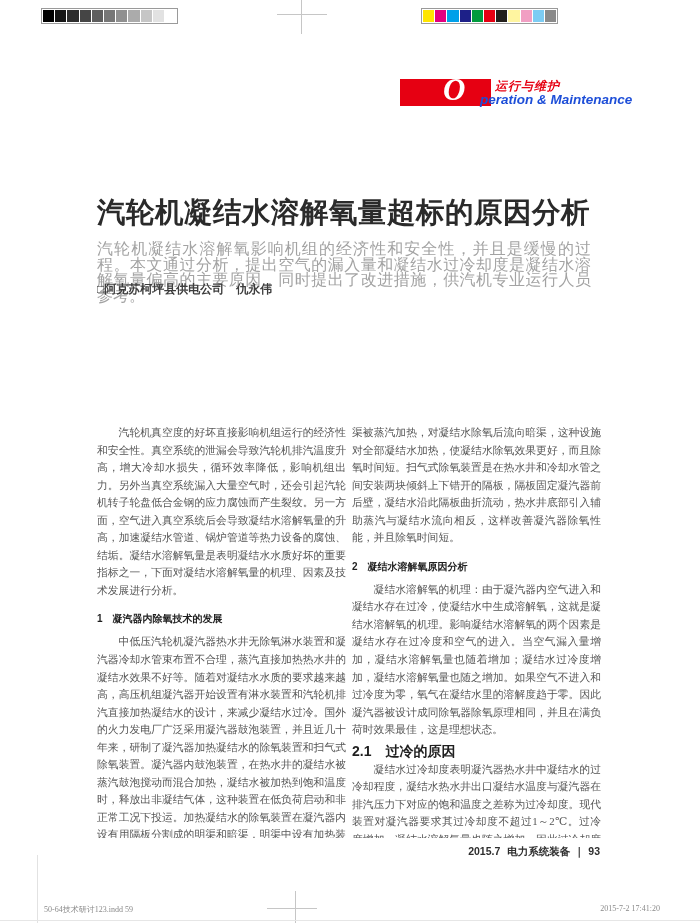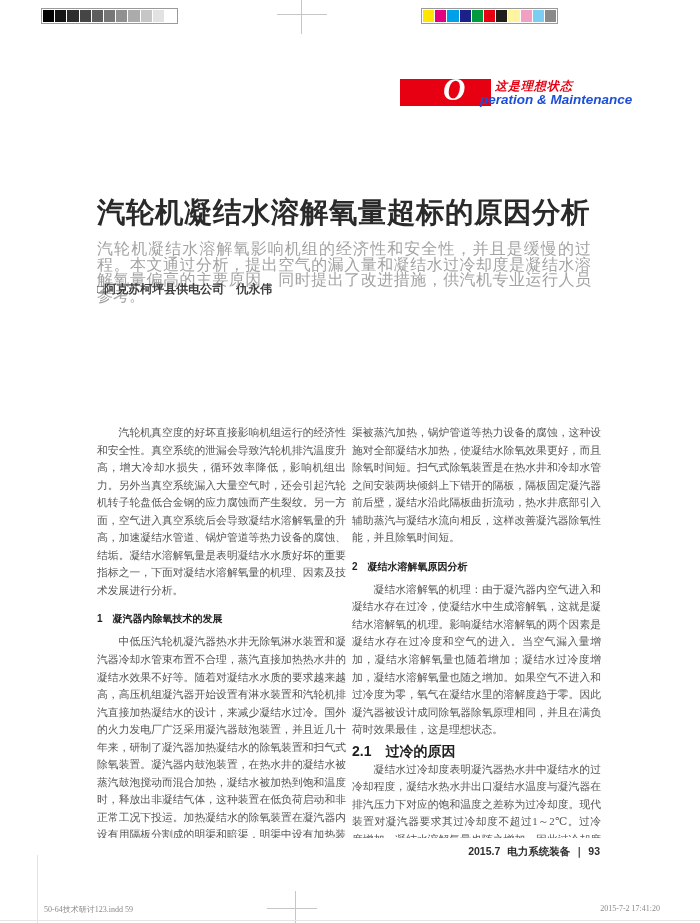--- a/index.html
+++ b/index.html
@@ -87,34 +87,34 @@
     </div>
   <div class="reg-v" style="left:301px; top:0; height:34px;"></div>
   <div class="reg-h" style="left:277px; top:14px; width:50px;"></div>
   <div class="reg-v" style="left:295px; top:891px; height:32px;"></div>
   <div class="reg-h" style="left:267px; top:908px; width:50px;"></div>
   <div class="edge-left"></div>
   <div class="edge-bottom"></div>
 
   <div class="logo-bar"></div>
   <div class="logo-O">O</div>
-  <div class="logo-cn">这是理想状态</div>
+  <div class="logo-cn">运行与维护</div>
   <div class="logo-en">peration &amp; Maintenance</div>
 
   <h1 class="title" style="margin:0;">汽轮机凝结水溶解氧量超标的原因分析</h1>
   <div class="abstract">汽轮机凝结水溶解氧影响机组的经济性和安全性，并且是缓慢的过程。本文通过分析，提出空气的漏入量和凝结水过冷却度是凝结水溶解氧量偏高的主要原因，同时提出了改进措施，供汽机专业运行人员参考。</div>
   <div class="author">□阿克苏柯坪县供电公司　仇永伟</div>
 
   <div class="col col-left">
       <p class="blk-para indent">汽轮机真空度的好坏直接影响机组运行的经济性和安全性。真空系统的泄漏会导致汽轮机排汽温度升高，增大冷却水损失，循环效率降低，影响机组出力。另外当真空系统漏入大量空气时，还会引起汽轮机转子轮盘低合金钢的应力腐蚀而产生裂纹。另一方面，空气进入真空系统后会导致凝结水溶解氧量的升高，加速凝结水管道、锅炉管道等热力设备的腐蚀、结垢。凝结水溶解氧量是表明凝结水水质好坏的重要指标之一，下面对凝结水溶解氧量的机理、因素及技术发展进行分析。</p>
       <h3 class="blk-heading">1　凝汽器内除氧技术的发展</h3>
       <p class="blk-para indent">中低压汽轮机凝汽器热水井无除氧淋水装置和凝汽器冷却水管束布置不合理，蒸汽直接加热热水井的凝结水效果不好等。随着对凝结水水质的要求越来越高，高压机组凝汽器开始设置有淋水装置和汽轮机排汽直接加热凝结水的设计，来减少凝结水过冷。国外的火力发电厂广泛采用凝汽器鼓泡装置，并且近几十年来，研制了凝汽器加热凝结水的除氧装置和扫气式除氧装置。凝汽器内鼓泡装置，在热水井的凝结水被蒸汽鼓泡搅动而混合加热，凝结水被加热到饱和温度时，释放出非凝结气体，这种装置在低负荷启动和非正常工况下投运。加热凝结水的除氧装置在凝汽器内设有用隔板分割成的明渠和暗渠，明渠中设有加热装置，凝结水先进入明</p>
     </div>
   <div class="col col-right">
-      <p class="blk-para">渠被蒸汽加热，锅炉管道等热力设备的腐蚀，这种设施对全部凝结水加热，使凝结水除氧效果更好，而且除氧时间短。扫气式除氧装置是在热水井和冷却水管之间安装两块倾斜上下错开的隔板，隔板固定凝汽器前后壁，凝结水沿此隔板曲折流动，热水井底部引入辅助蒸汽与凝结水流向相反，这样改善凝汽器除氧性能，并且除氧时间短。</p>
+      <p class="blk-para">渠被蒸汽加热，对凝结水除氧后流向暗渠，这种设施对全部凝结水加热，使凝结水除氧效果更好，而且除氧时间短。扫气式除氧装置是在热水井和冷却水管之间安装两块倾斜上下错开的隔板，隔板固定凝汽器前后壁，凝结水沿此隔板曲折流动，热水井底部引入辅助蒸汽与凝结水流向相反，这样改善凝汽器除氧性能，并且除氧时间短。</p>
       <h3 class="blk-heading">2　凝结水溶解氧原因分析</h3>
       <p class="blk-para indent">凝结水溶解氧的机理：由于凝汽器内空气进入和凝结水存在过冷，使凝结水中生成溶解氧，这就是凝结水溶解氧的机理。影响凝结水溶解氧的两个因素是凝结水存在过冷度和空气的进入。当空气漏入量增加，凝结水溶解氧量也随着增加；凝结水过冷度增加，凝结水溶解氧量也随之增加。如果空气不进入和过冷度为零，氧气在凝结水里的溶解度趋于零。因此凝汽器被设计成同除氧器除氧原理相同，并且在满负荷时效果最佳，这是理想状态。</p>
       <h3 class="blk-subheading">2.1　过冷的原因</h3>
       <p class="blk-para indent">凝结水过冷却度表明凝汽器热水井中凝结水的过冷却程度，凝结水热水井出口凝结水温度与凝汽器在排汽压力下对应的饱和温度之差称为过冷却度。现代装置对凝汽器要求其过冷却度不超过1～2℃。过冷度增加，凝结水溶解氧量也随之增加，因此过冷却度不仅影响低压给水系统的腐蚀，而且</p>
     </div>
 
   <div class="footer">
     <span style="margin-left:0;">2015.7</span>
     <span>电力系统装备</span>
     <span style="margin-left:1px;">｜</span>

